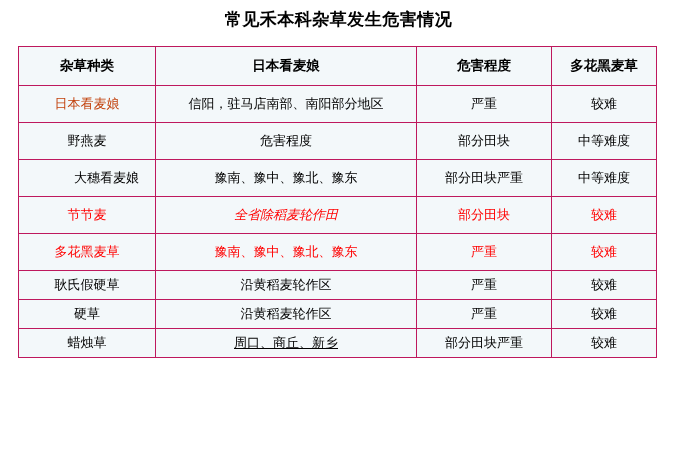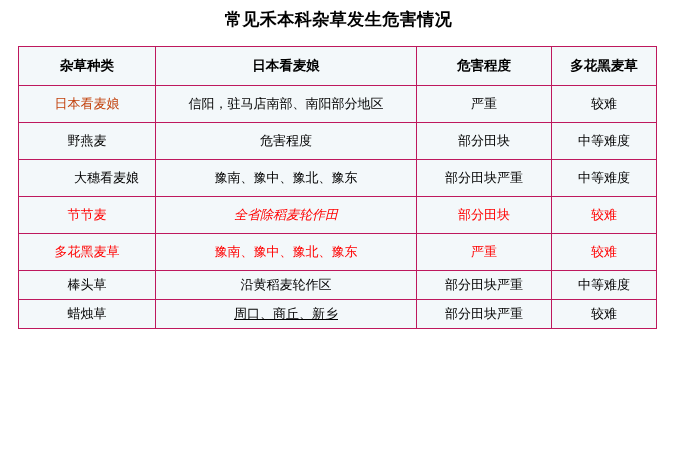--- a/index.html
+++ b/index.html
@@ -121,24 +121,30 @@
             <td style="color: rgb(255, 0, 0);">部分田块</td>
             <td style="color: rgb(255, 0, 0);">较难</td>
           </tr>
           <tr class="red-row ">
             <td style="color: rgb(255, 0, 0);">多花黑麦草</td>
             <td style="color: rgb(255, 0, 0);">豫南、豫中、豫北、豫东</td>
             <td style="color: rgb(255, 0, 0);">严重</td>
             <td style="color: rgb(255, 0, 0);">较难</td>
           </tr>
           <tr class="compact">
-            <td style="color: rgb(0, 0, 0);">棒头草</td>
+            <td style="color: rgb(0, 0, 0);">耿氏假硬草</td>
             <td style="color: rgb(0, 0, 0);">沿黄稻麦轮作区</td>
-            <td style="color: rgb(0, 0, 0);">部分田块严重</td>
-            <td style="color: rgb(0, 0, 0);">中等难度</td>
+            <td style="color: rgb(0, 0, 0);">严重</td>
+            <td style="color: rgb(0, 0, 0);">较难</td>
+          </tr>
+          <tr class="compact">
+            <td style="color: rgb(0, 0, 0);">硬草</td>
+            <td style="color: rgb(0, 0, 0);">沿黄稻麦轮作区</td>
+            <td style="color: rgb(0, 0, 0);">严重</td>
+            <td style="color: rgb(0, 0, 0);">较难</td>
           </tr>
           <tr class="compact">
             <td style="color: rgb(0, 0, 0); text-align: center;">蜡烛草</td>
             <td style="color: rgb(0, 0, 0); text-decoration: underline;">周口、商丘、新乡</td>
             <td style="color: rgb(0, 0, 0);">部分田块严重</td>
             <td style="color: rgb(0, 0, 0);">较难</td>
           </tr>
         </tbody>
     </table>
   </div>

